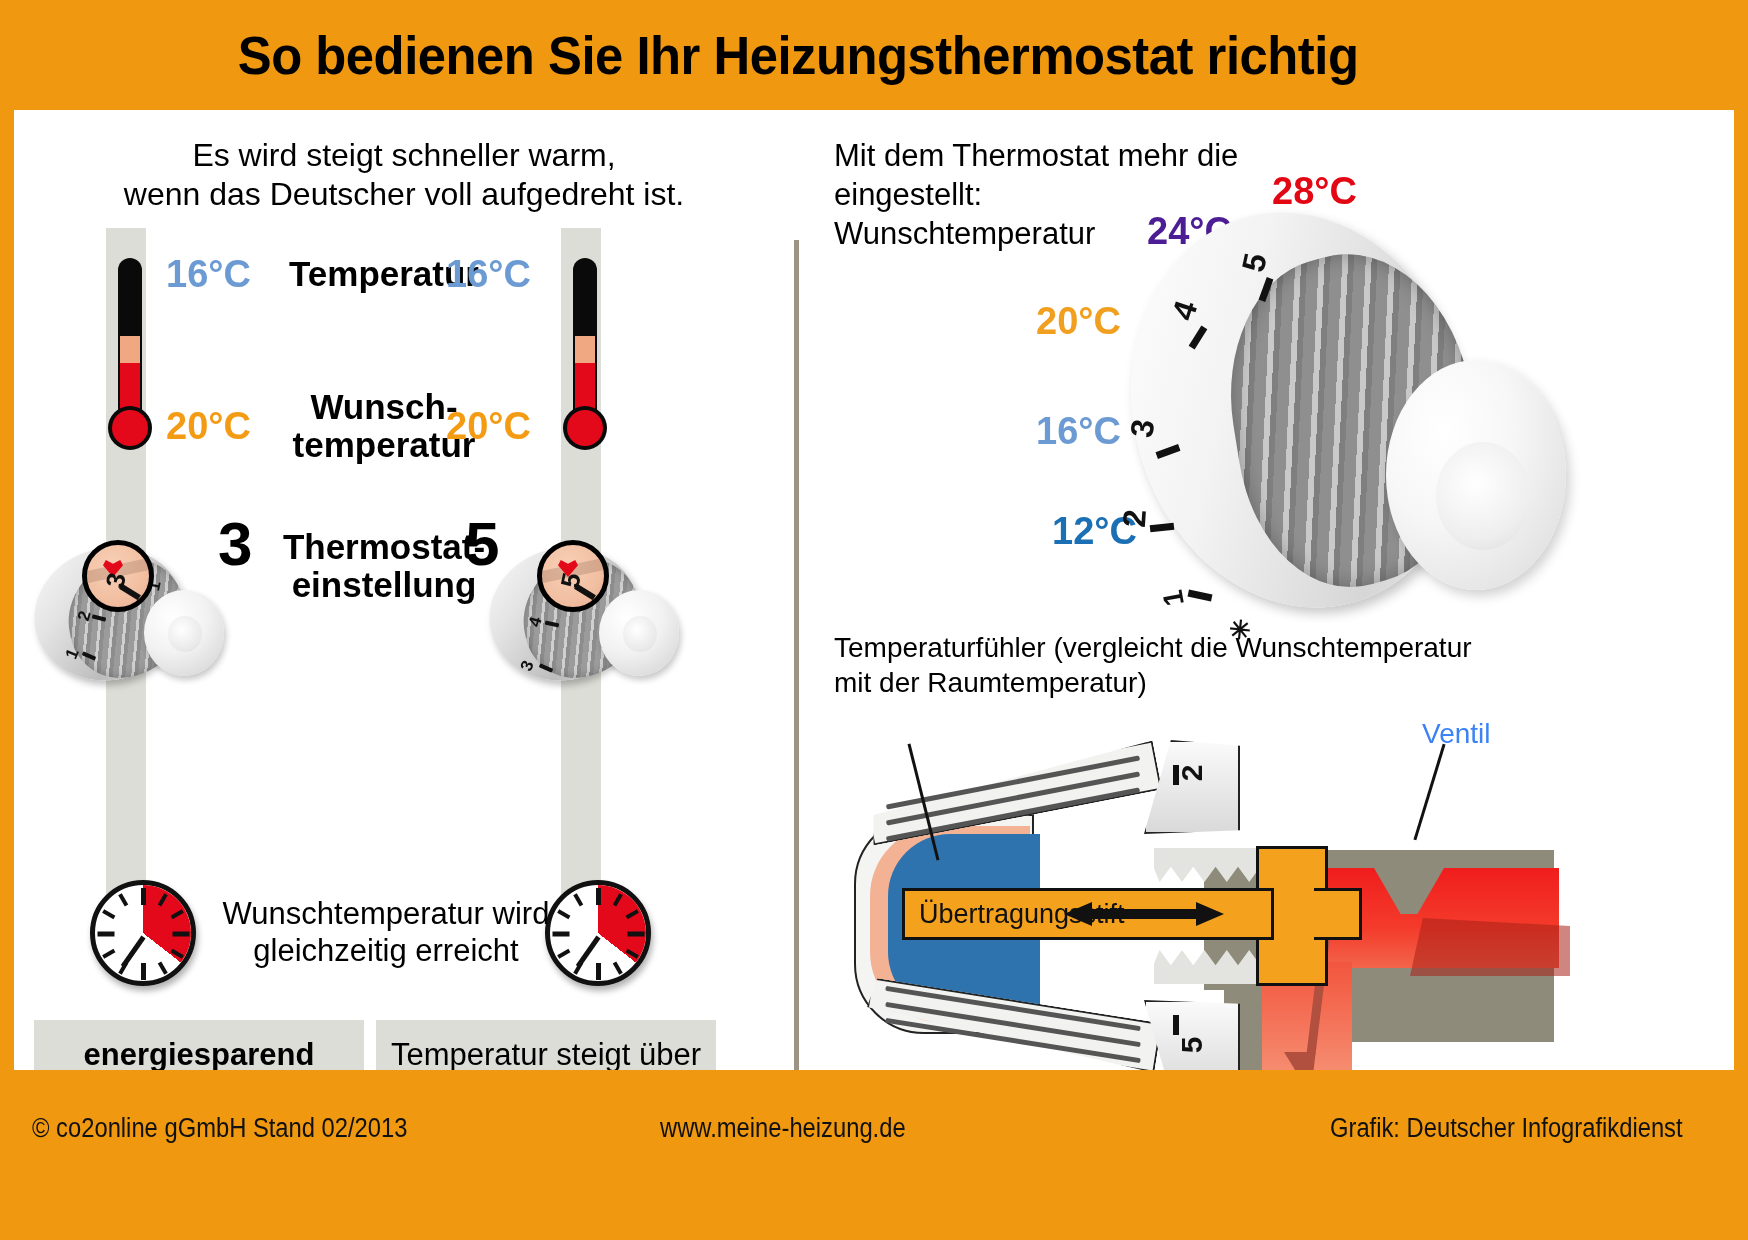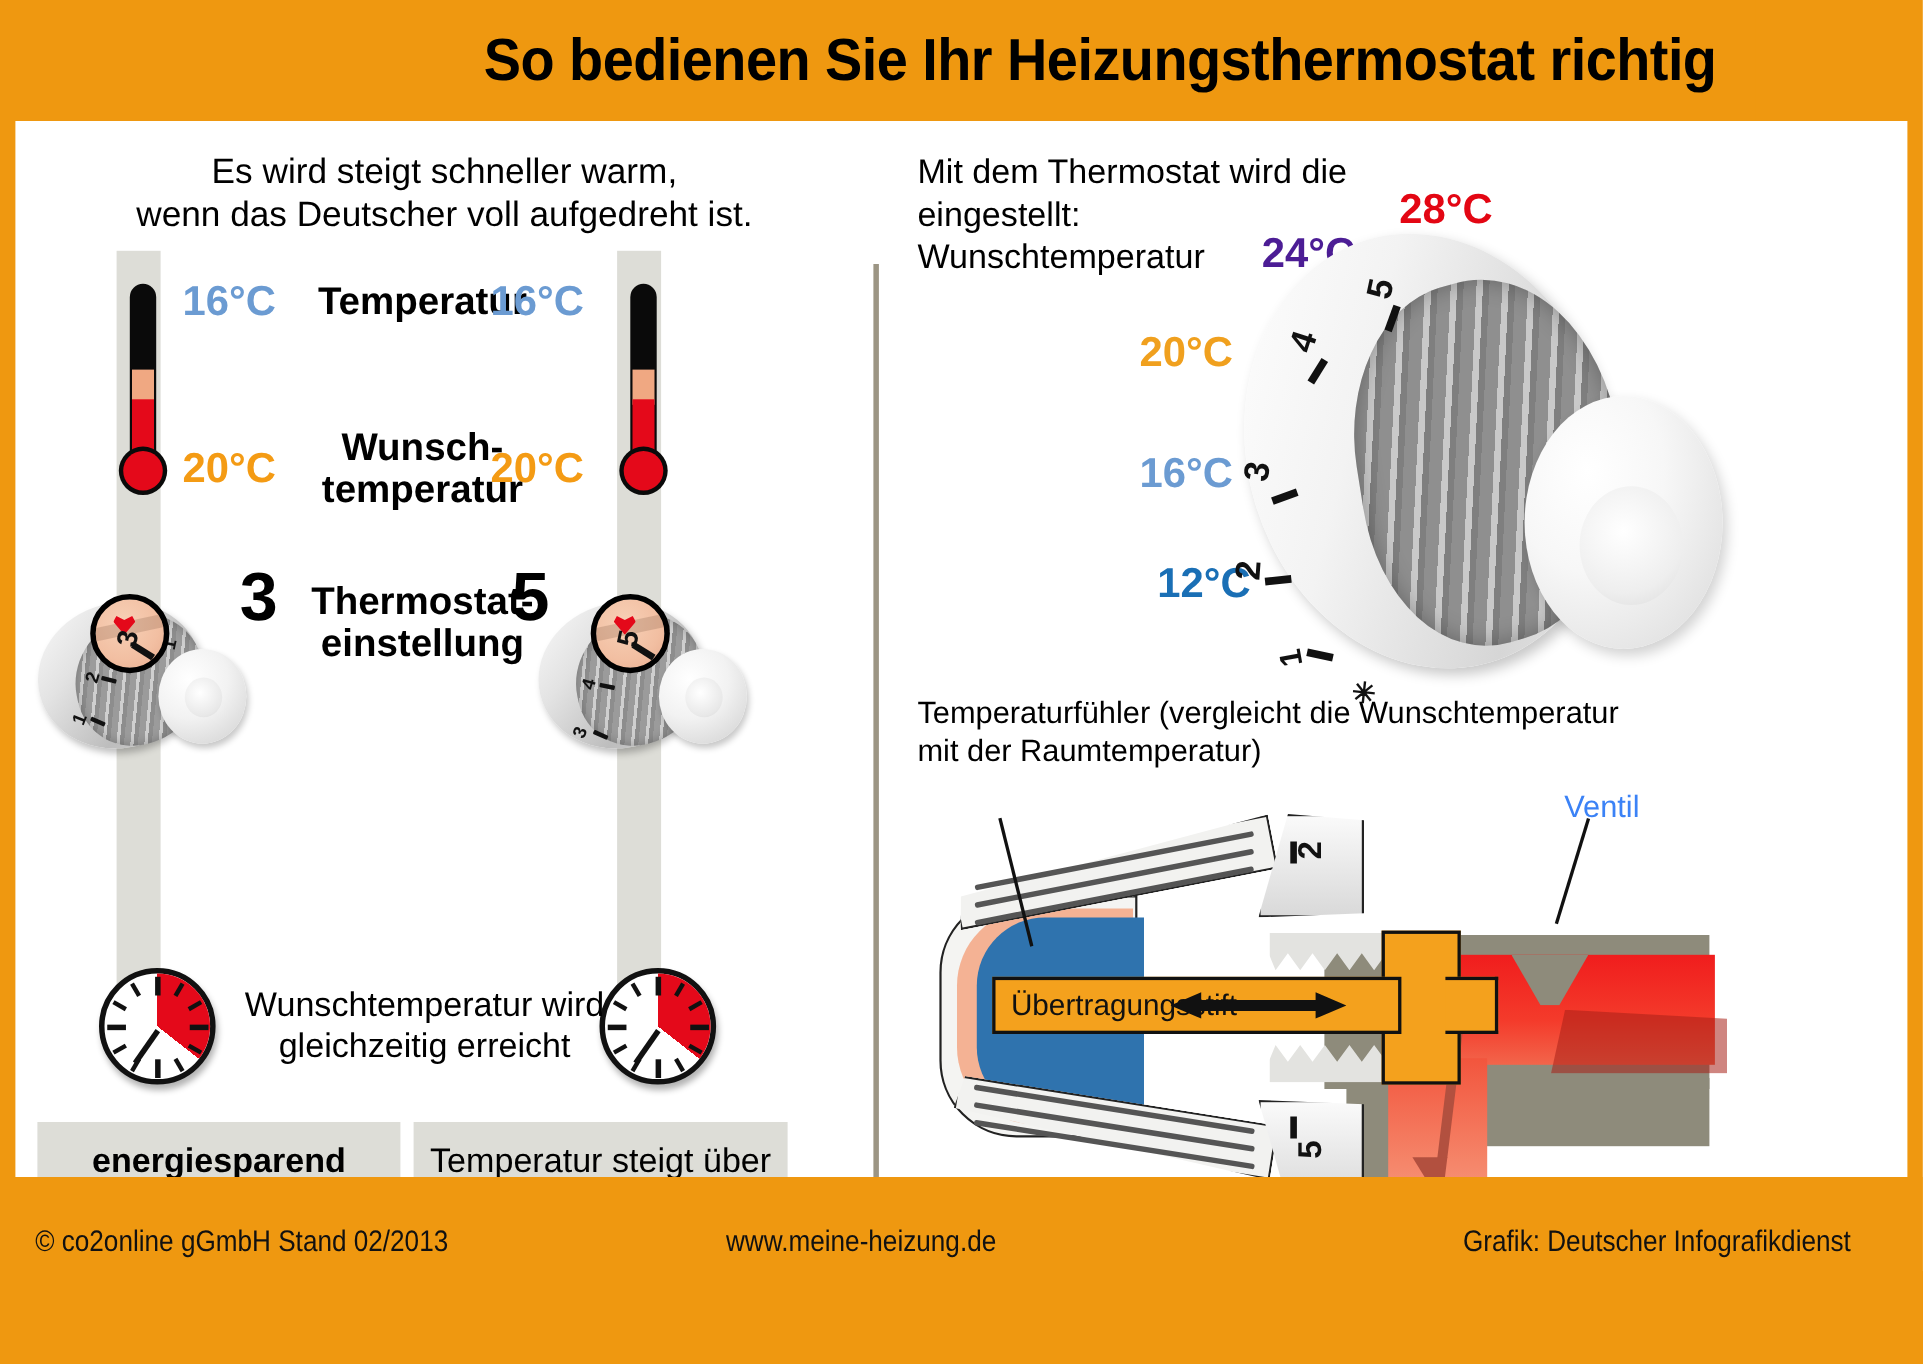--- a/index.html
+++ b/index.html
@@ -7,21 +7,21 @@
     width:1748px;height:1240px;overflow:hidden;
     background:#ef9810;
     font-family:"Liberation Sans", sans-serif;
   }
   #root{position:relative;width:1748px;height:1240px;}
 
   
   .header{
     position:absolute;left:0;top:0;width:1596px;height:110px;
     background:#ef9810;
-    display:flex;align-items:center;justify-content:flex-end;
+    display:flex;align-items:center;justify-content:center;
   }
   .header h1{
     margin:0;font-size:54px;font-weight:bold;color:#000;
     letter-spacing:-0.5px;
     transform:scaleX(.94);
     font-family:"Liberation Sans", sans-serif;
     white-space:nowrap;
   }
 
   
@@ -536,21 +536,21 @@
       <div>konstant gehalten</div>
     </div>
 
     <div class="gbox gb-b">
       <div>Temperatur steigt über</div>
       <div>Wunschwert, Energie</div>
       <div><span>wird </span><b>verschwendet</b></div>
     </div>
 
     <div class="lead-right">
-      <div>Mit dem Thermostat wird die</div>
+      <div>Mit dem Thermostat mehr die</div>
       <div>eingestellt:</div>
       <div>Wunschtemperatur</div>
     </div>
 
     <div class="tlabel t28">28°C</div>
     <div class="tlabel t24">24°C</div>
     <div class="tlabel t20">20°C</div>
     <div class="tlabel t16">16°C</div>
     <div class="tlabel t12">12°C</div>
 

